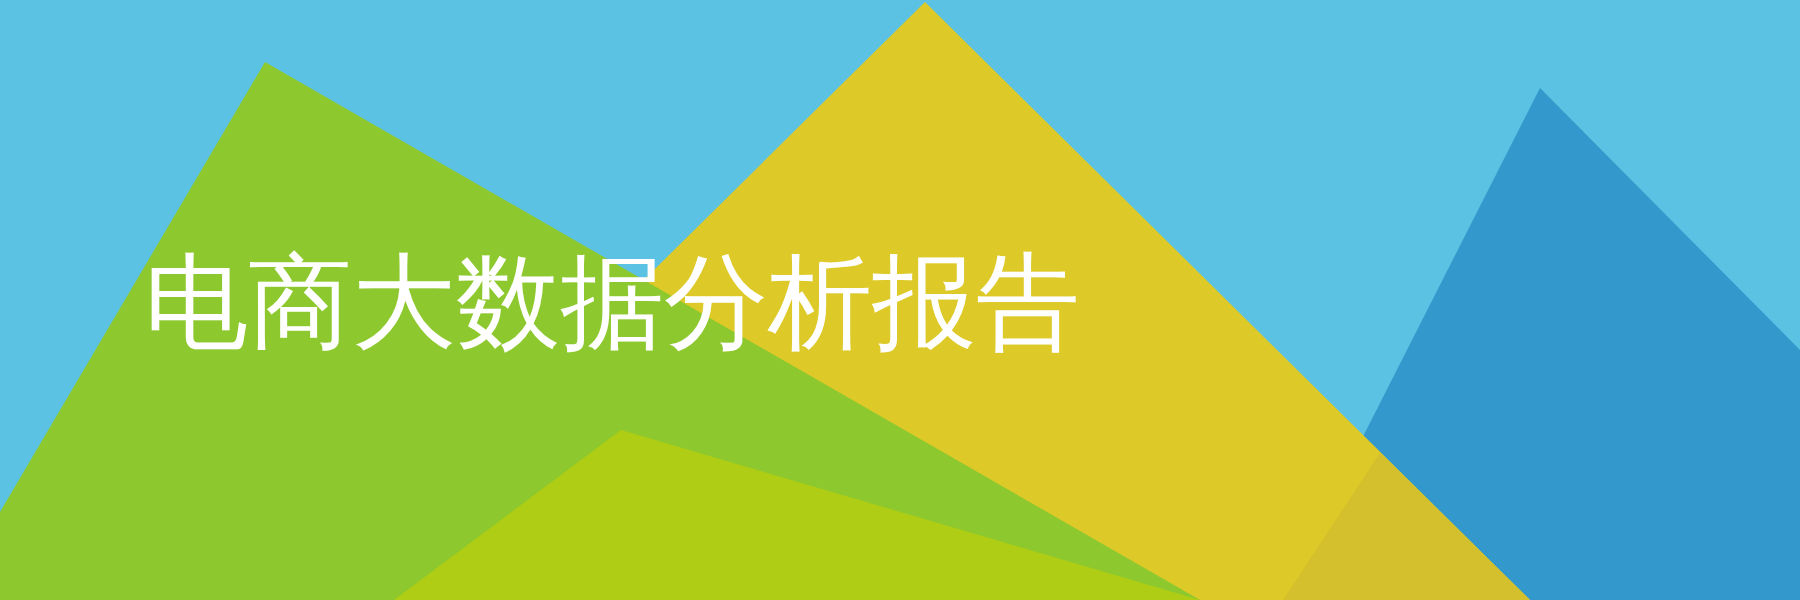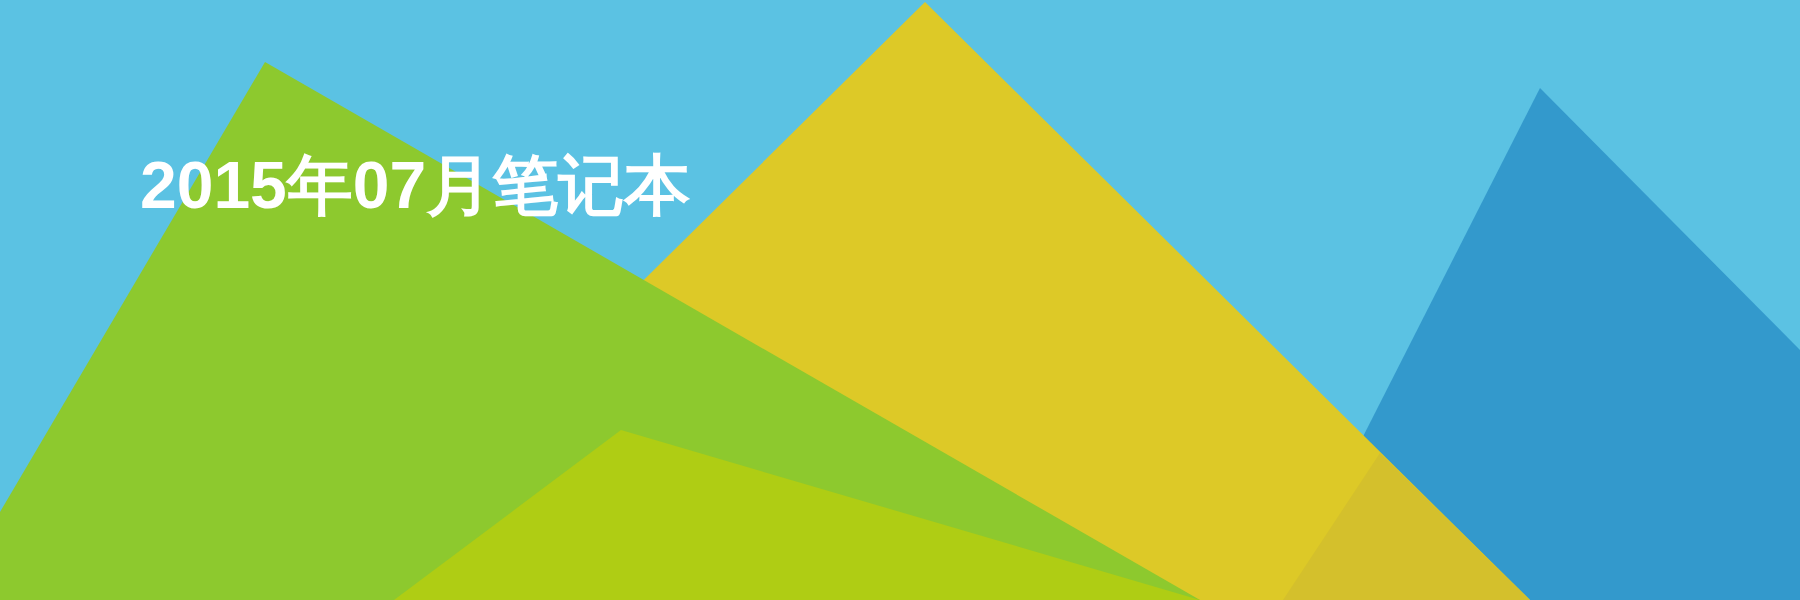--- a/index.html
+++ b/index.html
@@ -58,16 +58,16 @@
   <svg id="bg-svg" viewBox="0 0 1800 600" preserveAspectRatio="none" xmlns="http://www.w3.org/2000/svg">
     <polygon fill="#5bc2e3" points="0,0 1800,0 1800,600 0,600"></polygon>
     <polygon fill="#3399cc" points="1540,88 1800,350 1800,600 1280,600"></polygon>
     <polygon fill="#ddc927" points="925,2 1530,600 320,600"></polygon>
     <polygon fill="#d4c02c" points="1283,600 1530,600 1380,453"></polygon>
     <polygon fill="#8dc92e" points="265,62 1200,600 0,600 0,512"></polygon>
     <polygon fill="#afcd14" points="621,430 1200,600 394,600"></polygon>
   </svg>
 
   <div id="title-block">
-    <div class="title-line" id="title-line-1">2015年07月笔记本</div>
+    <div class="title-line" id="title-line-2">电商大数据分析报告</div>
   </div>
 
 </div>
 
 </body></html>

